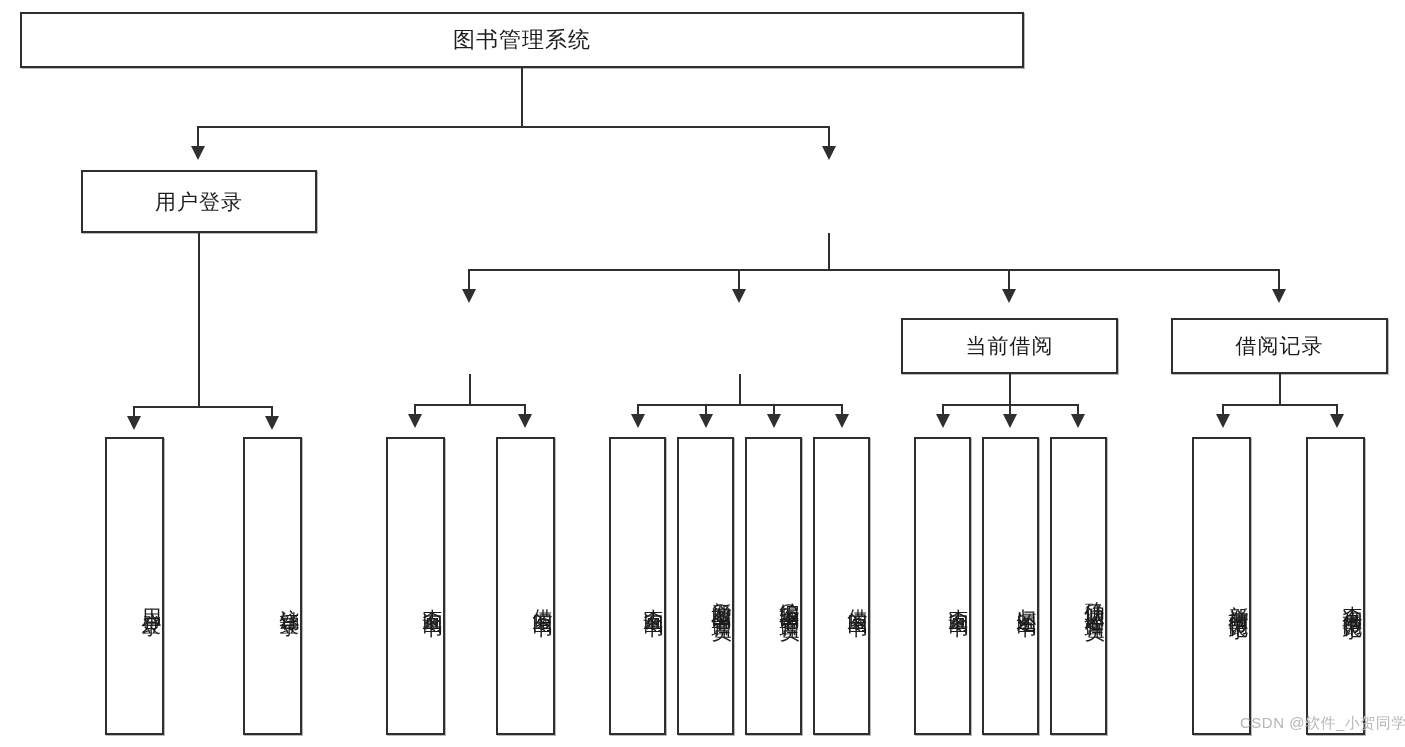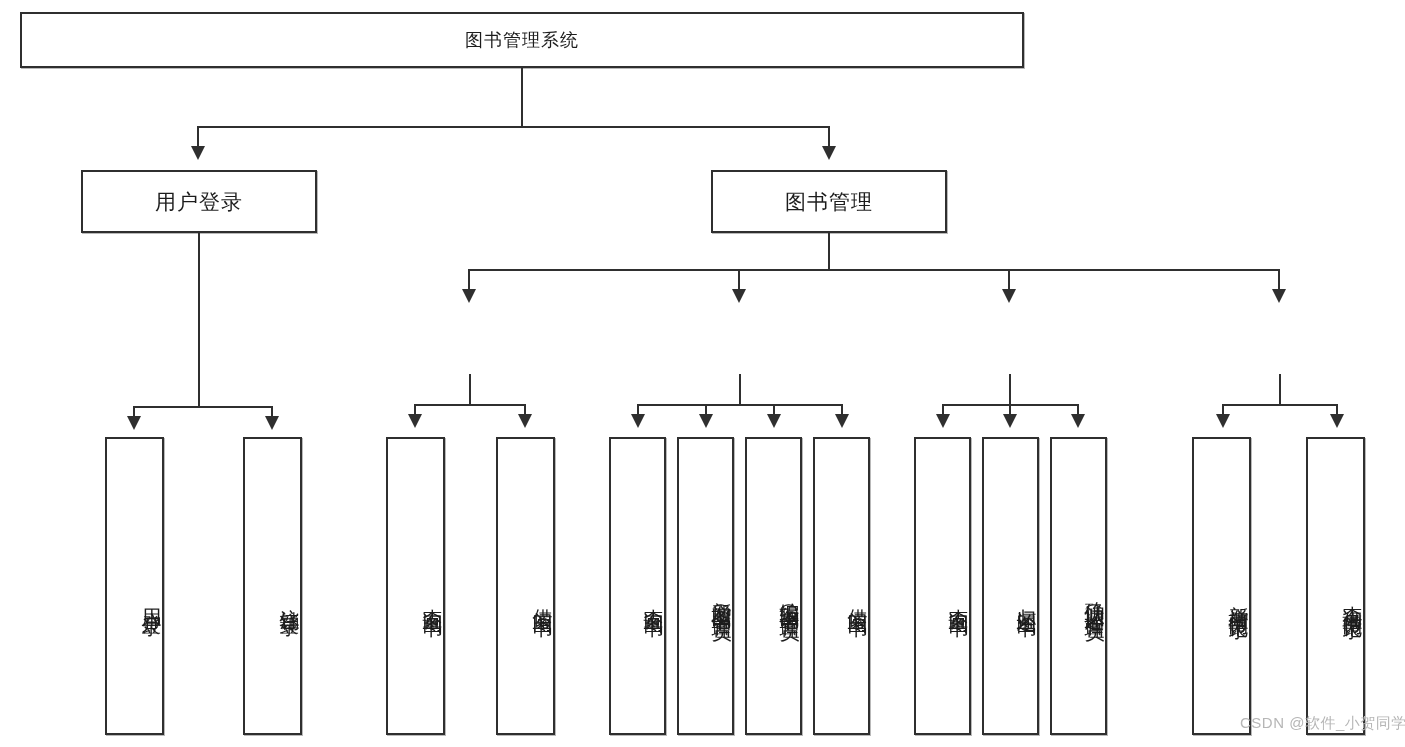--- a/index.html
+++ b/index.html
@@ -11,21 +11,21 @@
     box-sizing:border-box;
     border:2px solid #2f2f2f;
     background:#ffffff;
     display:flex;
     align-items:center;
     justify-content:center;
     color:#1c1c1c;
     box-shadow:1px 1px 0 #b9b9b9;
   }
   .node.h{ font-size:21px; letter-spacing:1px; }
-  .node.root{ font-size:18px; letter-spacing:1px; }
+  .node.root{ font-size:22px; letter-spacing:1px; }
   .node.v{
     writing-mode:vertical-rl;
     text-orientation:upright;
     align-items:flex-start;
     justify-content:center;
     font-size:20px;
     letter-spacing:3px;
     padding-top:26px;
   }
   .node.v .txt{
@@ -68,42 +68,45 @@
 
   <div class="edge hline" style="left:197px;top:126px;width:632px;"></div>
   <div class="edge vline" style="left:197px;top:126px;height:22px;"></div>
   <div class="arrow" style="left:191px;top:146px;"></div>
   <div class="edge vline" style="left:828px;top:126px;height:22px;"></div>
   <div class="arrow" style="left:822px;top:146px;"></div>
 
   <div class="node h" style="left:81px;top:170px;width:236px;height:63px;">
     <span class="txt">用户登录</span>
   </div>
-  <div class="node h" style="left:711px;top:170px;width:236px;height:63px;">
-    <span class="txt">图书管理</span>
-  </div>
 
   <div class="edge vline" style="left:198px;top:233px;height:175px;"></div>
   <div class="edge hline" style="left:133px;top:406px;width:139px;"></div>
   <div class="edge vline" style="left:133px;top:406px;height:12px;"></div>
   <div class="arrow" style="left:127px;top:416px;"></div>
   <div class="edge vline" style="left:271px;top:406px;height:12px;"></div>
   <div class="arrow" style="left:265px;top:416px;"></div>
 
   <div class="edge vline" style="left:828px;top:233px;height:38px;"></div>
   <div class="edge hline" style="left:468px;top:269px;width:812px;"></div>
   <div class="edge vline" style="left:468px;top:269px;height:22px;"></div>
   <div class="arrow" style="left:462px;top:289px;"></div>
   <div class="edge vline" style="left:738px;top:269px;height:22px;"></div>
   <div class="arrow" style="left:732px;top:289px;"></div>
   <div class="edge vline" style="left:1008px;top:269px;height:22px;"></div>
   <div class="arrow" style="left:1002px;top:289px;"></div>
   <div class="edge vline" style="left:1278px;top:269px;height:22px;"></div>
   <div class="arrow" style="left:1272px;top:289px;"></div>
 
+  <div class="node h" style="left:901px;top:318px;width:217px;height:56px;">
+    <span class="txt">当前借阅</span>
+  </div>
+  <div class="node h" style="left:1171px;top:318px;width:217px;height:56px;">
+    <span class="txt">借阅记录</span>
+  </div>
 
   <div class="edge vline" style="left:469px;top:374px;height:32px;"></div>
   <div class="edge hline" style="left:414px;top:404px;width:111px;"></div>
   <div class="edge vline" style="left:414px;top:404px;height:12px;"></div>
   <div class="arrow" style="left:408px;top:414px;"></div>
   <div class="edge vline" style="left:524px;top:404px;height:12px;"></div>
   <div class="arrow" style="left:518px;top:414px;"></div>
 
   <div class="edge vline" style="left:739px;top:374px;height:32px;"></div>
   <div class="edge hline" style="left:637px;top:404px;width:206px;"></div>

